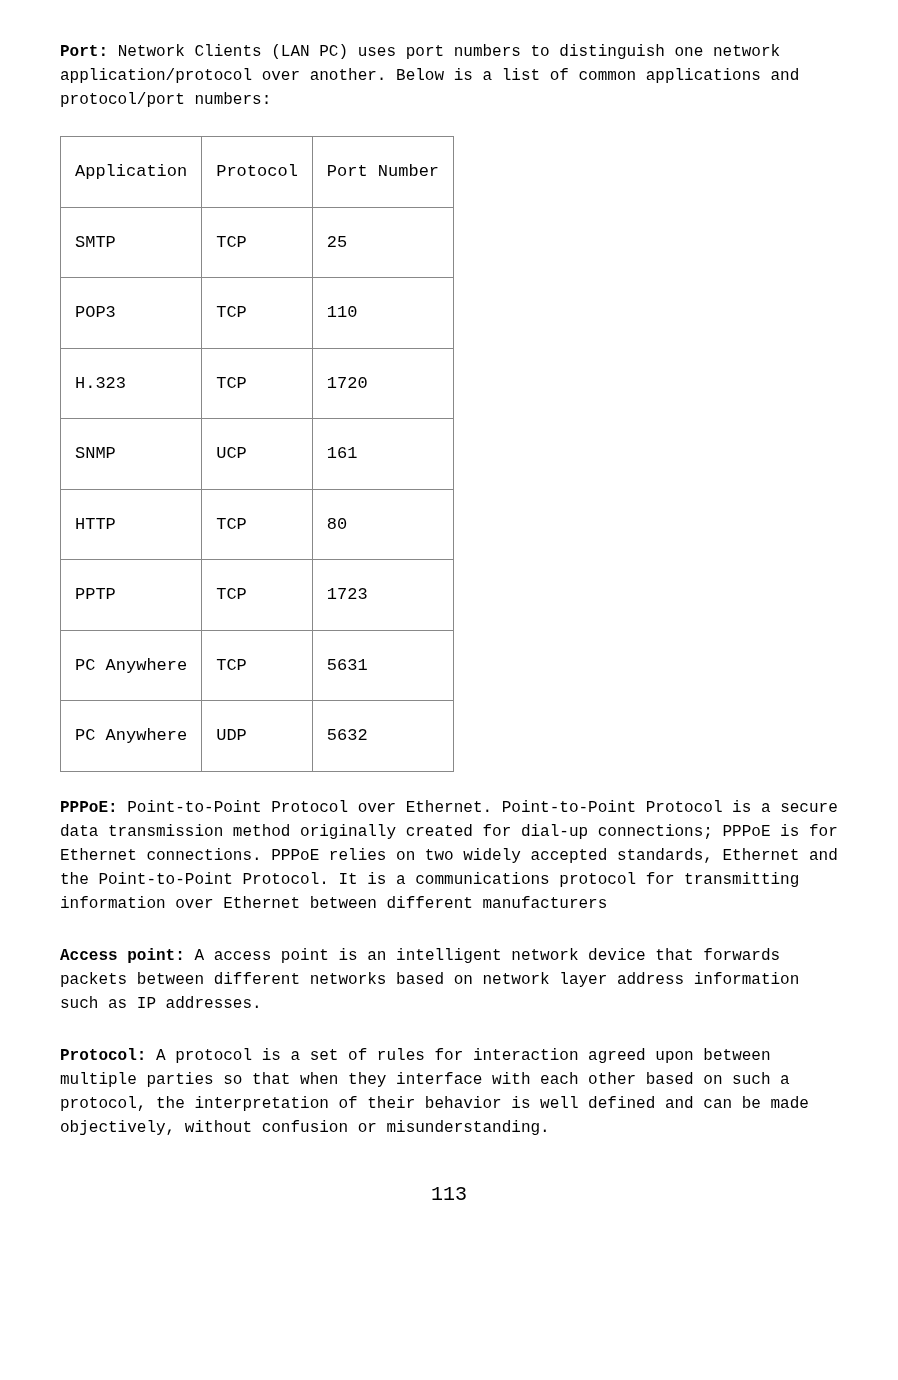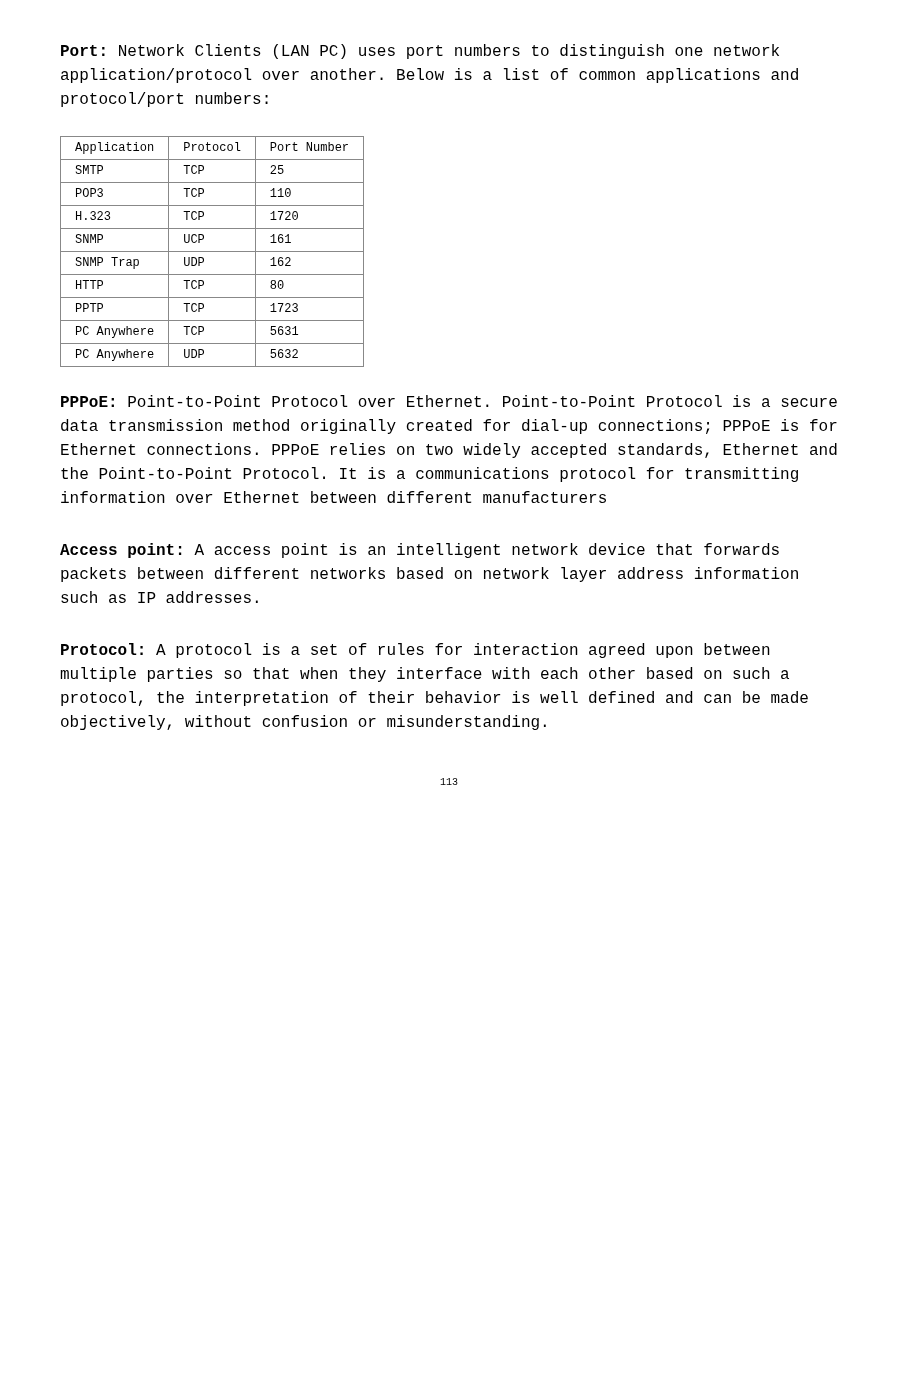--- a/index.html
+++ b/index.html
@@ -34,33 +34,33 @@
     }
 
     table {
       border-collapse: collapse;
       margin-top: 16px;
       margin-bottom: 24px;
     }
 
     table td, table th {
       border: 1px solid #888;
-      padding: 2px 14px;
-      font-size: 12px;
+      padding: 22px 14px;
+      font-size: 17px;
       vertical-align: middle;
     }
 
     table tr:first-child td {
       font-weight: normal;
     }
 
     .page-number {
       text-align: center;
       margin-top: 40px;
-      font-size: 10px;
+      font-size: 20px;
     }
 
     .section-gap {
       margin-bottom: 28px;
     }
   </style>
 </head>
 <body>
 
 <div class="content">
@@ -91,25 +91,20 @@
           <td>H.323</td>
           <td>TCP</td>
           <td>1720</td>
         </tr>
         <tr>
           <td>SNMP</td>
           <td>UCP</td>
           <td>161</td>
         </tr>
         <tr>
-          <td>SNMP Trap</td>
-          <td>UDP</td>
-          <td>162</td>
-        </tr>
-        <tr>
           <td>HTTP</td>
           <td>TCP</td>
           <td>80</td>
         </tr>
         <tr>
           <td>PPTP</td>
           <td>TCP</td>
           <td>1723</td>
         </tr>
         <tr>

